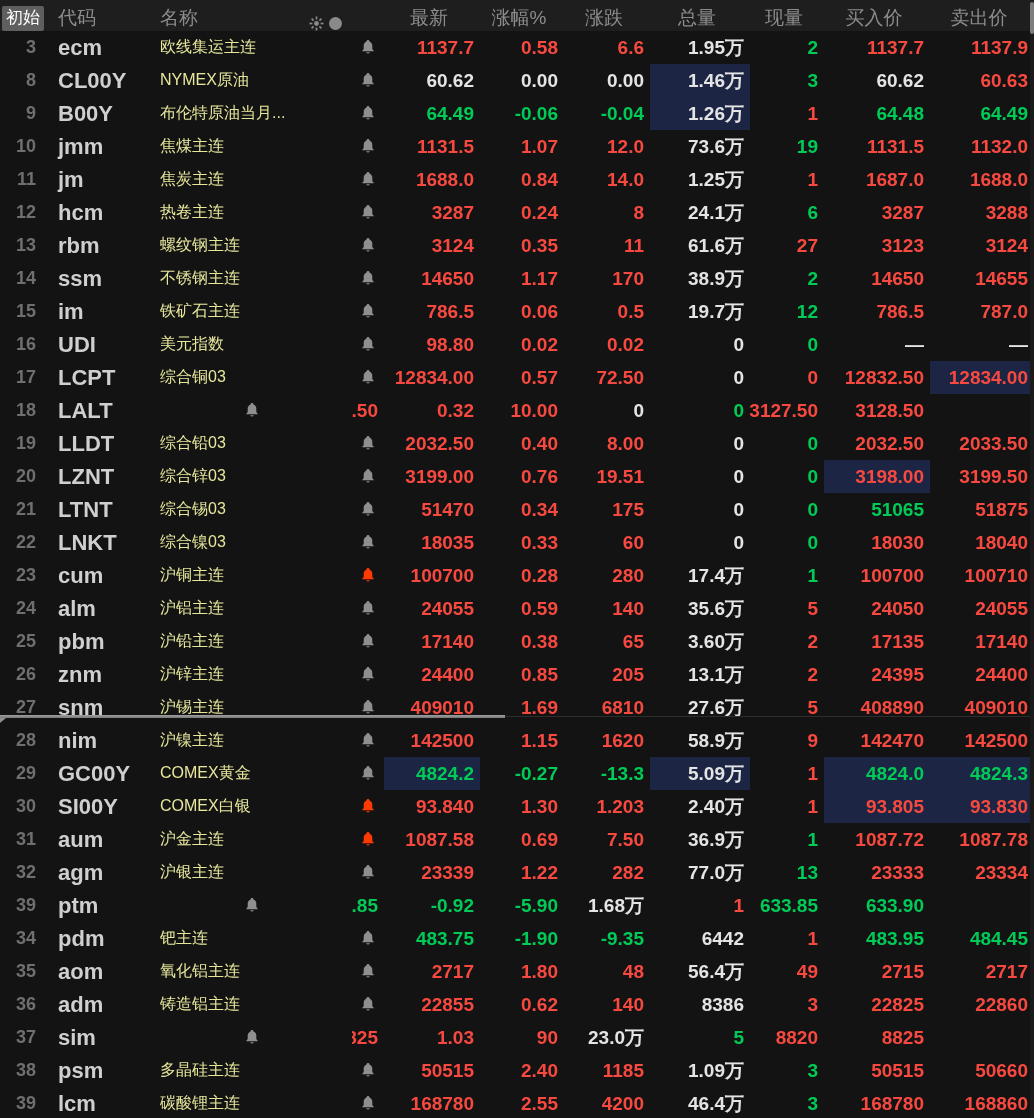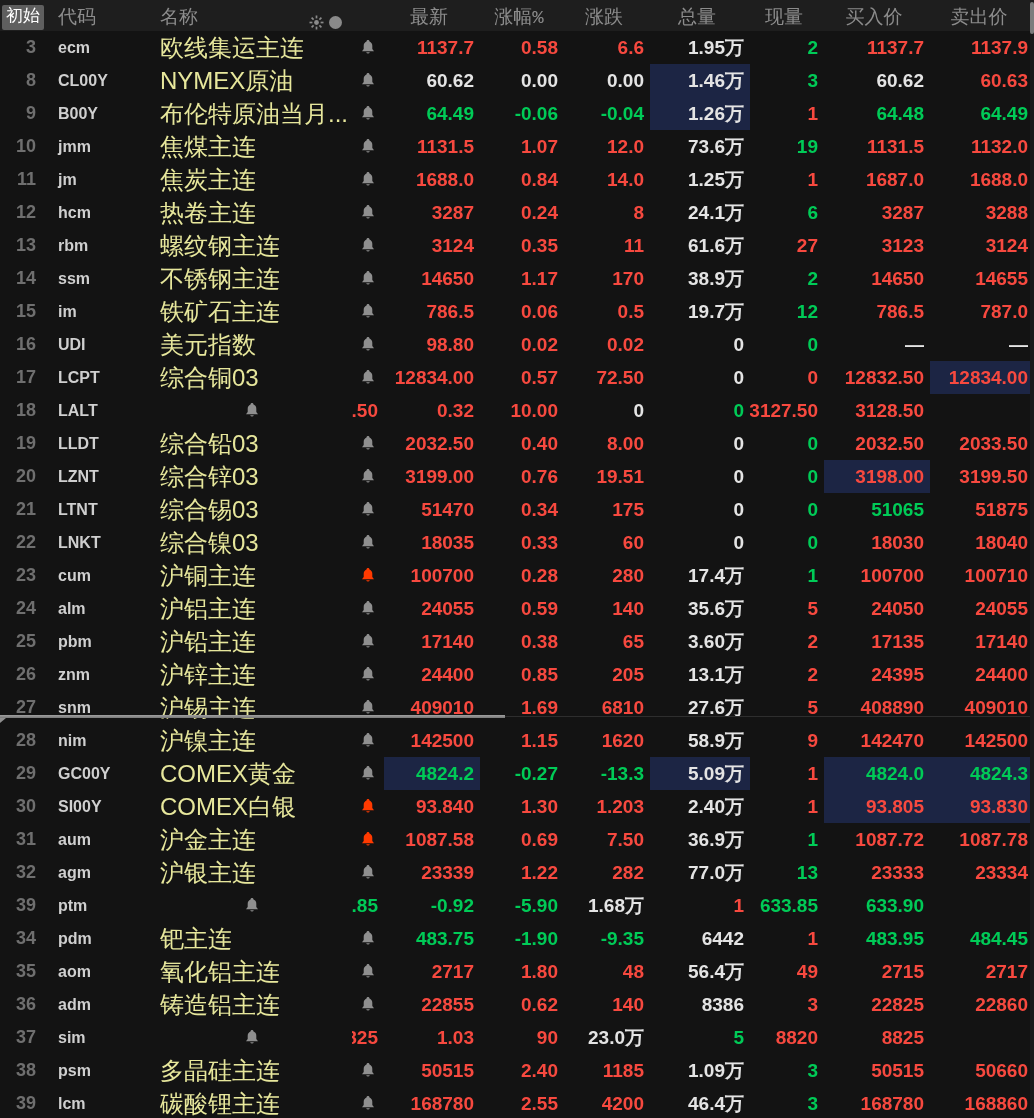--- a/index.html
+++ b/index.html
@@ -6,34 +6,34 @@
     --red:#f7493f; --green:#00cb57; --white:#e4e4e4; --yellow:#e7e79c;
     --navy:#1c2544; --bellgray:#8f8f8f; --bellred:#ff3a00;
     --rowbg:#131313; --hdrbg:#1e1e1e; --hdrtext:#8c8c8c;
     --numgray:#6f6f6f; --codegray:#cfcfcf; --btnbg:#5f5f5f;
   }
   *{box-sizing:border-box;margin:0;padding:0;}
   html,body{background:#000;}
   body{font-family:"Liberation Sans","DejaVu Sans",sans-serif;}
   .app{position:relative;width:1034px;height:1118px;background:var(--rowbg);overflow:hidden;}
   .grid{display:grid;grid-template-columns:48px 104px 200px 32px 96px 84px 86px 100px 74px 106px 104px;align-items:center;}
-  .hdr{height:38px;background:var(--hdrbg);border-bottom:4px solid #f9a8d4;color:var(--hdrtext);font-size:19px;font-family:Liberation Mono, monospace;}
+  .hdr{height:38px;background:var(--hdrbg);border-bottom:2px solid #f9a8d4;color:var(--hdrtext);font-size:19px;}
   .hdr .cell{white-space:nowrap;}
   .h-right{text-align:center;padding-right:6px;}
   .h-code{padding-left:10px;}
   .h-name{display:flex;align-items:flex-end;padding-left:8px;}
   .hicons{margin-left:auto;margin-right:10px;display:flex;align-items:center;gap:5px;}
   .dot{width:13px;height:13px;border-radius:50%;background:#8a8a8a;display:inline-block;}
   .init-btn{background:var(--btnbg);color:#fff;border:none;border-radius:2px;font-size:17px;line-height:24px;height:25px;padding:0 4px;margin-left:2px;cursor:pointer;font-family:inherit;}
   .rows{position:absolute;top:31px;left:0;right:0;bottom:0;}
   .row{height:33px;background:var(--rowbg);}
   .cell{overflow:hidden;}
   .c-num{color:var(--numgray);font-weight:700;font-size:18px;text-align:right;padding-right:12px;}
-  .c-code{color:var(--codegray);font-weight:700;font-size:16px;padding-left:10px;white-space:nowrap;}
-  .c-name{color:var(--yellow);font-size:24px;padding-left:8px;white-space:nowrap;}
+  .c-code{color:var(--codegray);font-weight:700;font-size:22px;padding-left:10px;white-space:nowrap;}
+  .c-name{color:var(--yellow);font-size:16px;padding-left:8px;white-space:nowrap;}
   .c-bell{color:var(--bellgray);display:flex;justify-content:center;align-items:center;height:100%;}
   .c-bell.bell-red{color:var(--bellred);}
   .val{font-weight:700;font-size:19px;text-align:right;padding-right:6px;height:100%;display:flex;align-items:center;justify-content:flex-end;white-space:nowrap;}
   .v-r{color:var(--red);} .v-g{color:var(--green);} .v-w{color:var(--white);}
   .hl{background:var(--navy);}
   .splitter{position:absolute;left:0;top:715px;width:505px;height:3px;background:linear-gradient(#a0a0a0,#787878);z-index:5;cursor:row-resize;}
   .splitter::before{content:"";position:absolute;left:0;top:3px;border-top:5px solid #8f8f8f;border-right:6px solid transparent;}
   .splitter-faint{position:absolute;left:505px;right:0;top:716px;height:1px;background:#2e2e2e;z-index:5;}
   .scrolltrack{position:absolute;right:0;top:0;bottom:0;width:4px;background:#1b1b1b;z-index:6;}
   .scrollthumb{position:absolute;right:0;top:2px;width:4px;height:32px;background:#7d7d7d;border-radius:2px;}

